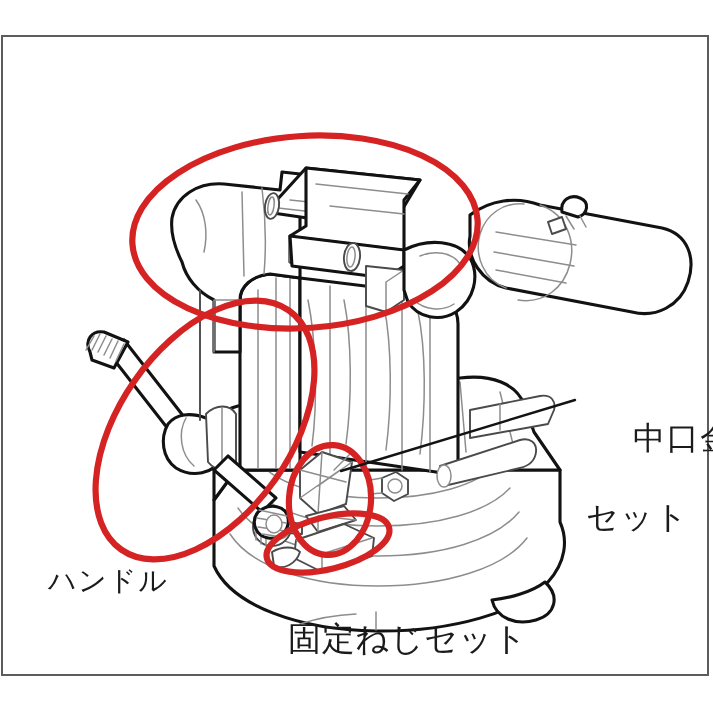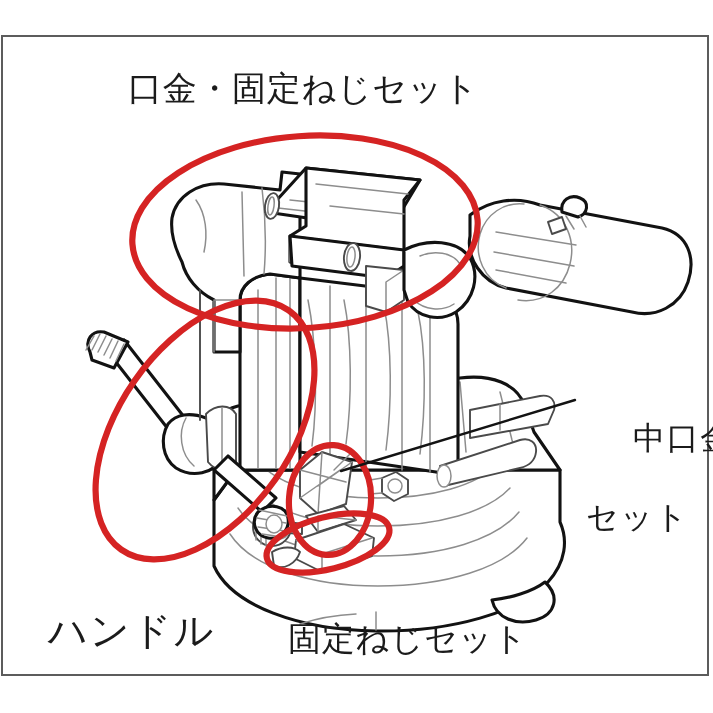--- a/index.html
+++ b/index.html
@@ -22,21 +22,21 @@
 
   
   .lbl{
     position:absolute;white-space:pre;color:#1b1b1b;
     font-family:"DejaVu Sans","Liberation Sans",sans-serif;
     font-weight:400;line-height:1.18;letter-spacing:.045em;
   }
   #label-jaw-set{left:128px;top:68px;font-size:34px;letter-spacing:.02em;}
   #label-middle-jaw{left:586px;top:382px;font-size:32px;letter-spacing:.05em;text-align:left;}
   #label-middle-jaw .l2{display:block;margin-top:4px;}
-  #label-handle{left:48px;top:608px;font-size:39px;letter-spacing:.05em;}
+  #label-handle{left:48px;top:564px;font-size:28px;letter-spacing:.05em;}
   #label-bottom-jaw{left:288px;top:620px;font-size:33px;letter-spacing:.02em;}
 </style>
 </head>
 <body>
 
 <div id="stage">
 
   <div id="frame"></div>
 
   <svg id="art" viewBox="0 0 713 713" xmlns="http://www.w3.org/2000/svg">
@@ -204,21 +204,20 @@
 
     <g>
       <ellipse class="ann" cx="305" cy="232" rx="173" ry="96" transform="rotate(-4 305 232)"></ellipse>
       <ellipse class="ann" cx="205" cy="430" rx="86" ry="146" transform="rotate(35 205 430)"></ellipse>
       <ellipse class="ann" cx="330" cy="500" rx="41" ry="55" transform="rotate(4 330 500)"></ellipse>
       <ellipse class="ann" cx="328" cy="543" rx="63" ry="26" transform="rotate(-14 328 543)"></ellipse>
       <line class="leader" x1="575" y1="400" x2="341" y2="471"></line>
     </g>
   </svg>
 
-  <div class="lbl" id="label-jaw-set">口金・固定ねじセット</div>
 
   <div class="lbl" id="label-middle-jaw">
     <span>中口金</span>
     <span class="l2">セット</span>
   </div>
 
   <div class="lbl" id="label-handle">ハンドル</div>
 
   <div class="lbl" id="label-bottom-jaw">固定ねじセット</div>
 

